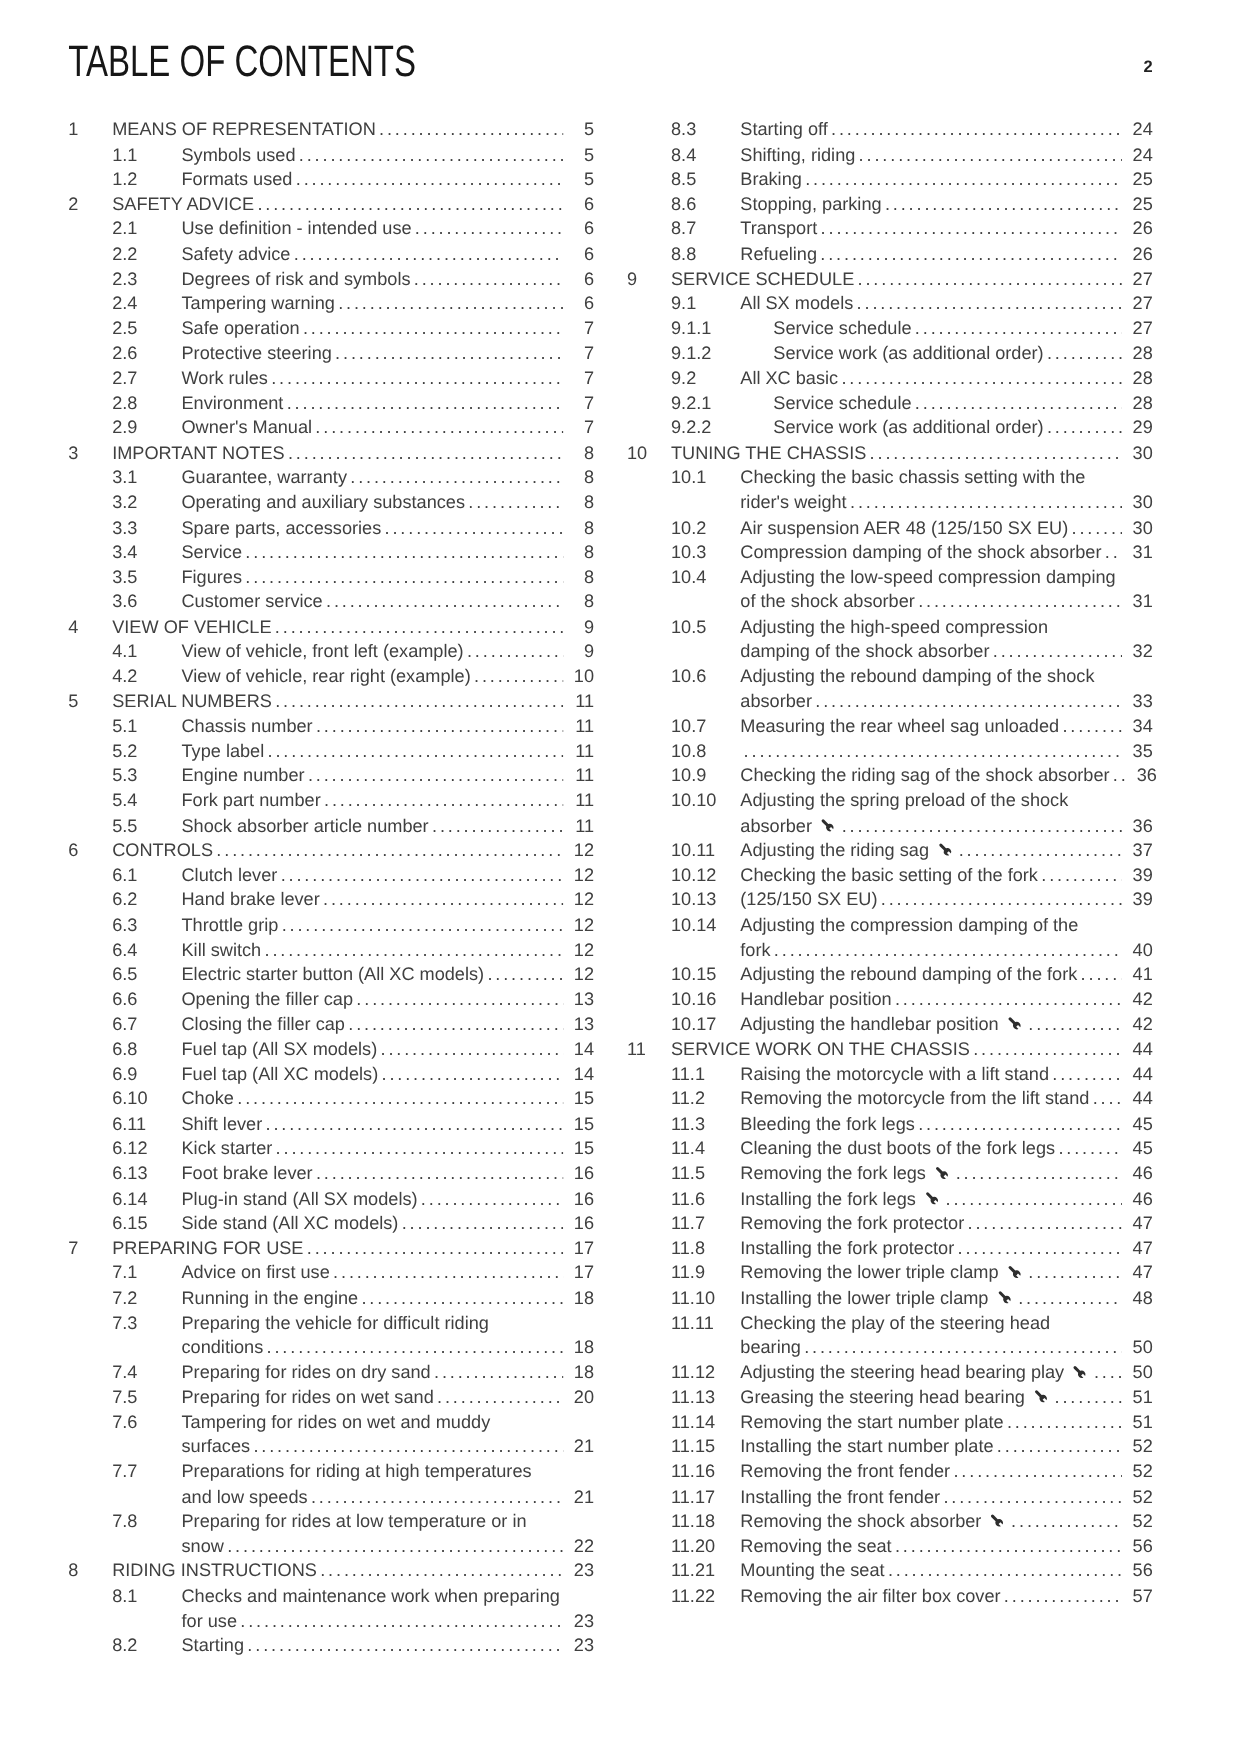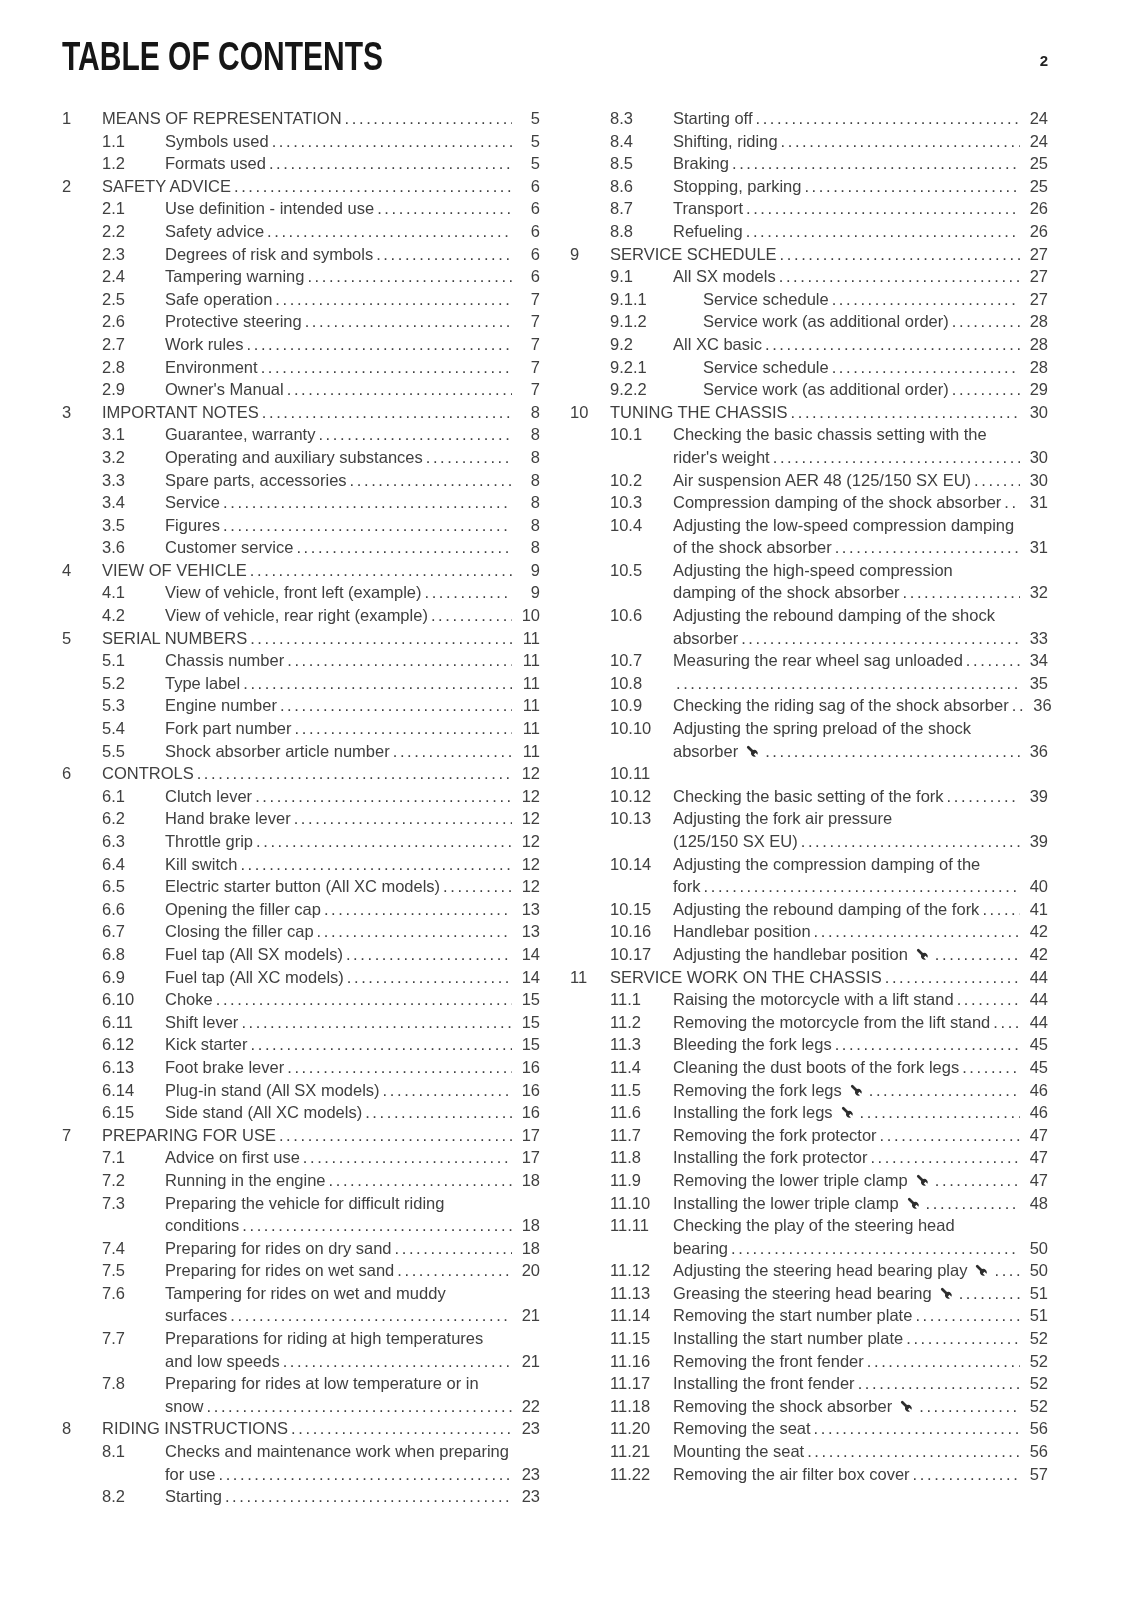--- a/index.html
+++ b/index.html
@@ -2,21 +2,21 @@
 <html><head>
 <meta charset="utf-8">
 <style>
   html,body{margin:0;padding:0;}
   body{
     width:1130px;height:1600px;background:#ffffff;overflow:hidden;
     font-family:"Liberation Sans", sans-serif;color:#404040;
   }
   .page-wrap{padding:36px 82px 0 62px;}
   .header{display:flex;justify-content:space-between;align-items:flex-start;height:58px;}
-  .toc-title{font-size:40px;font-weight:700;color:#161616;line-height:40px;white-space:nowrap;}
+  .toc-title{font-size:40px;font-weight:400;color:#161616;line-height:40px;white-space:nowrap;}
   .toc-title .squeeze{display:inline-block;transform:scaleX(0.75);transform-origin:left center;letter-spacing:0;}
   .pgnum{font-size:15px;font-weight:700;color:#222;margin-top:16px;}
   .cols{display:flex;gap:30px;margin-top:13px;}
   .col{width:478px;font-size:16.5px;line-height:22.6px;}
   .entry{display:flex;}
   .entry .num{flex:0 0 40px;white-space:nowrap;}
   .entry.lvl2 .num,.entry.lvl3 .num{margin-left:40px;flex:0 0 63px;}
   .entry.lvl3 .elines{padding-left:30px;}
   .elines{flex:1;min-width:0;}
   .eline{display:block;}
@@ -863,35 +863,46 @@
                     <path d="M8.55 1.7 L8.55 5.3 L11.45 5.3 L11.45 1.7 A4.5 4.5 0 0 1 11.7 9.9 L11.7 16.6 A1.7 1.7 0 0 1 8.3 16.6 L8.3 9.9 A4.5 4.5 0 0 1 8.55 1.7 Z"></path>
                   </g>
                 </svg></span>
               <span class="leader"></span>
               <span class="pg">36</span>
             </div>
           </div>
         </div>
         <div class="entry lvl2">
           <span class="num">10.11</span>
+          <div class="elines">
+            <div class="eline last">
+              <span class="t">Adjusting the riding sag</span>
+              <span class="wrench"><svg viewBox="0 0 20 20" width="16" height="16" aria-hidden="true">
+                  <g transform="rotate(135 10 10)" fill="#2e2e2e">
+                    <path d="M8.55 1.7 L8.55 5.3 L11.45 5.3 L11.45 1.7 A4.5 4.5 0 0 1 11.7 9.9 L11.7 16.6 A1.7 1.7 0 0 1 8.3 16.6 L8.3 9.9 A4.5 4.5 0 0 1 8.55 1.7 Z"></path>
+                  </g>
+                </svg></span>
+              <span class="leader"></span>
+              <span class="pg">37</span>
+            </div>
+          </div>
         </div>
         <div class="entry lvl2">
           <span class="num">10.12</span>
           <div class="elines">
             <div class="eline last">
               <span class="t">Checking the basic setting of the fork</span>
               <span class="leader"></span>
               <span class="pg">39</span>
             </div>
           </div>
         </div>
         <div class="entry lvl2">
           <span class="num">10.13</span>
           <div class="elines">
-            <div class="eline"><span class="t">Adjusting the fork air pressure</span></div>
             <div class="eline last">
               <span class="t">(125/150 SX EU)</span>
               <span class="leader"></span>
               <span class="pg">39</span>
             </div>
           </div>
         </div>
         <div class="entry lvl2">
           <span class="num">10.14</span>
           <div class="elines">

